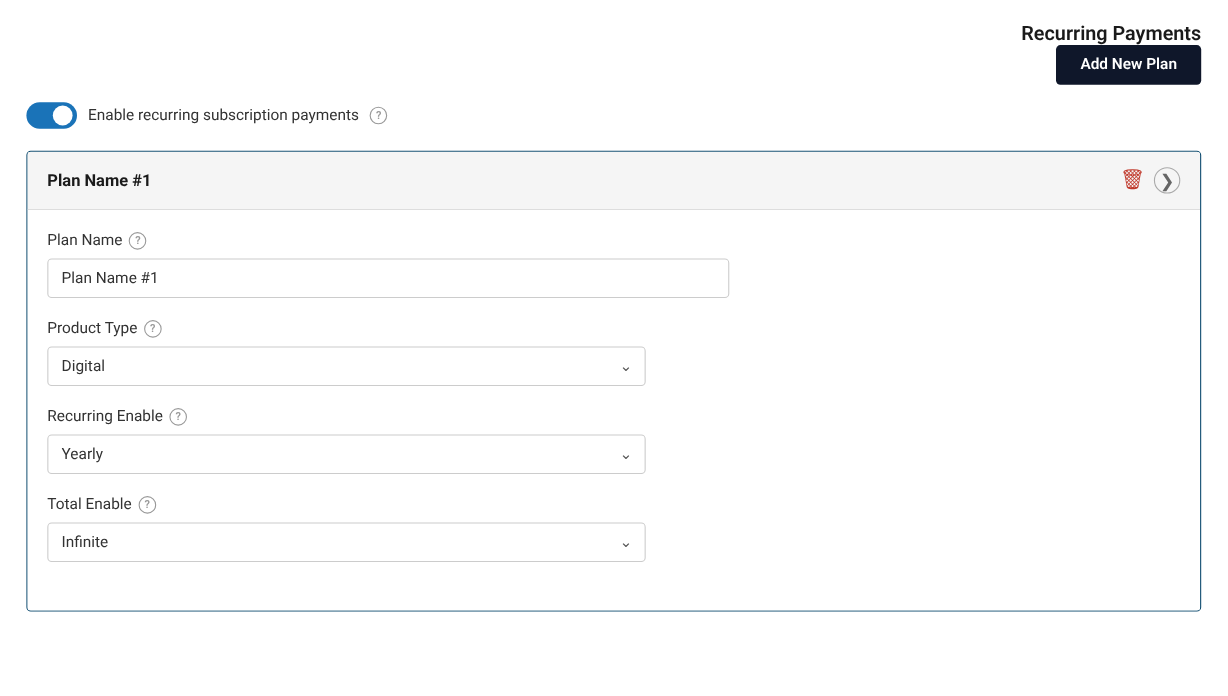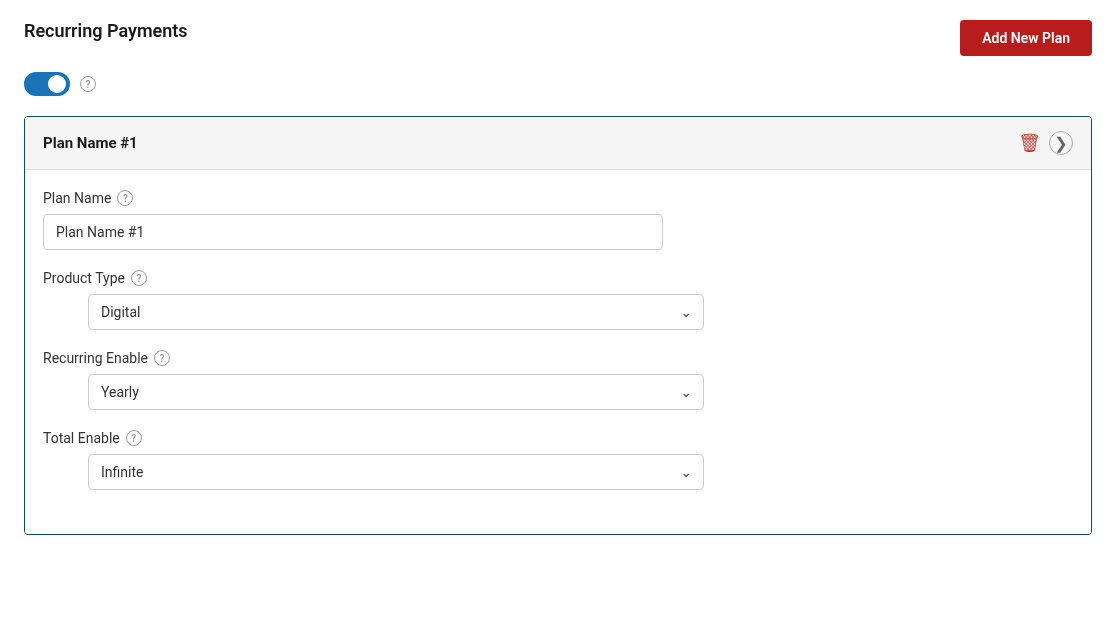--- a/index.html
+++ b/index.html
@@ -13,33 +13,34 @@
       background: #fff;
       color: #333;
       font-size: 14px;
       padding: 20px 24px;
       width: 1116px;
       min-height: 633px;
     }
 
     .page-header {
       display: flex;
-      align-items: flex-start;
+      align-items: flex-end;
       justify-content: space-between;
       margin-bottom: 16px;
+      flex-direction: column;
     }
 
     .page-title {
       font-size: 18px;
       font-weight: 600;
       color: #1a1a1a;
     }
 
     .add-new-btn {
-      background-color: #b91c1c;
+      background-color: #0f172a;
       color: #fff;
       border: none;
       padding: 10px 22px;
       font-size: 14px;
       font-weight: 600;
       border-radius: 4px;
       cursor: pointer;
     }
 
     .enable-row {
@@ -175,22 +176,21 @@
       border: 1px solid #ccc;
       border-radius: 4px;
       font-size: 14px;
       color: #333;
       background: #fff;
       outline: none;
     }
 
     .field-select-wrapper {
       position: relative;
-      width: 616px;
-      margin-left: 45px;
+      width: 544px;
     }
 
     .field-select {
       width: 100%;
       padding: 9px 36px 9px 12px;
       border: 1px solid #ccc;
       border-radius: 4px;
       font-size: 14px;
       color: #333;
       background: #fff;
@@ -216,20 +216,21 @@
 <div class="page-header">
   <h1 class="page-title">Recurring Payments</h1>
   <button class="add-new-btn">Add New Plan</button>
 </div>
 
 <div class="enable-row">
   <label class="toggle-switch">
     <input type="checkbox" checked="" style="">
     <span class="toggle-slider"></span>
   </label>
+  <span class="enable-label">Enable recurring subscription payments</span>
   <span class="help-icon">?</span>
 </div>
 
 <div class="plan-card">
 
   <div class="plan-card-header">
     <span class="plan-card-title">Plan Name #1</span>
     <div class="plan-card-actions">
       <span class="trash-icon">🗑</span>
       <span class="chevron-icon">❯</span>

